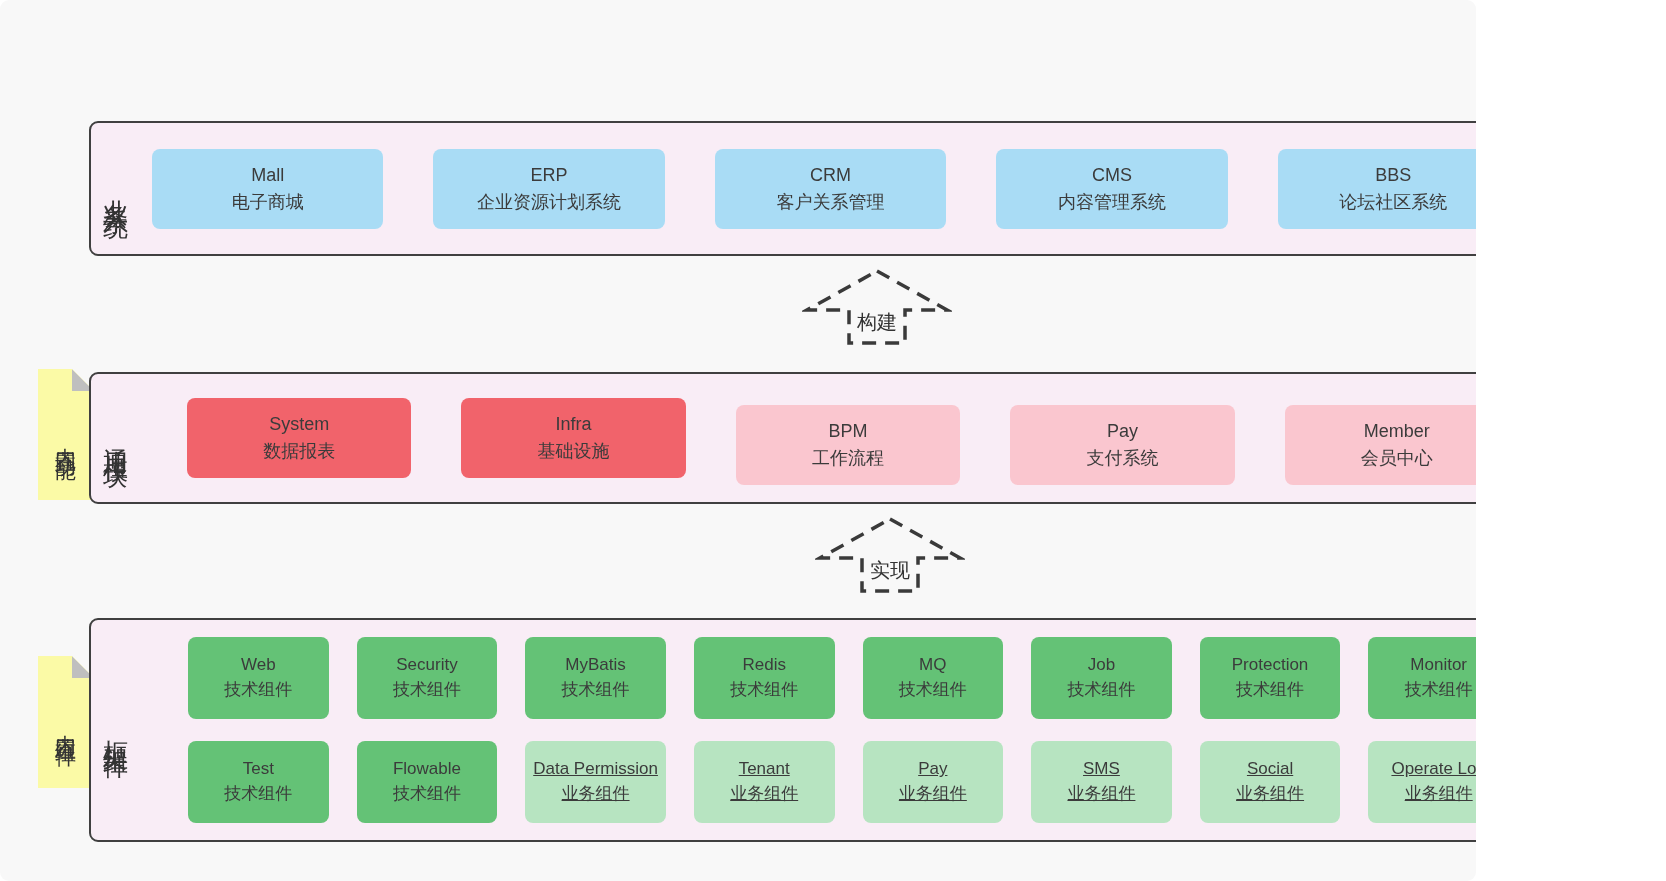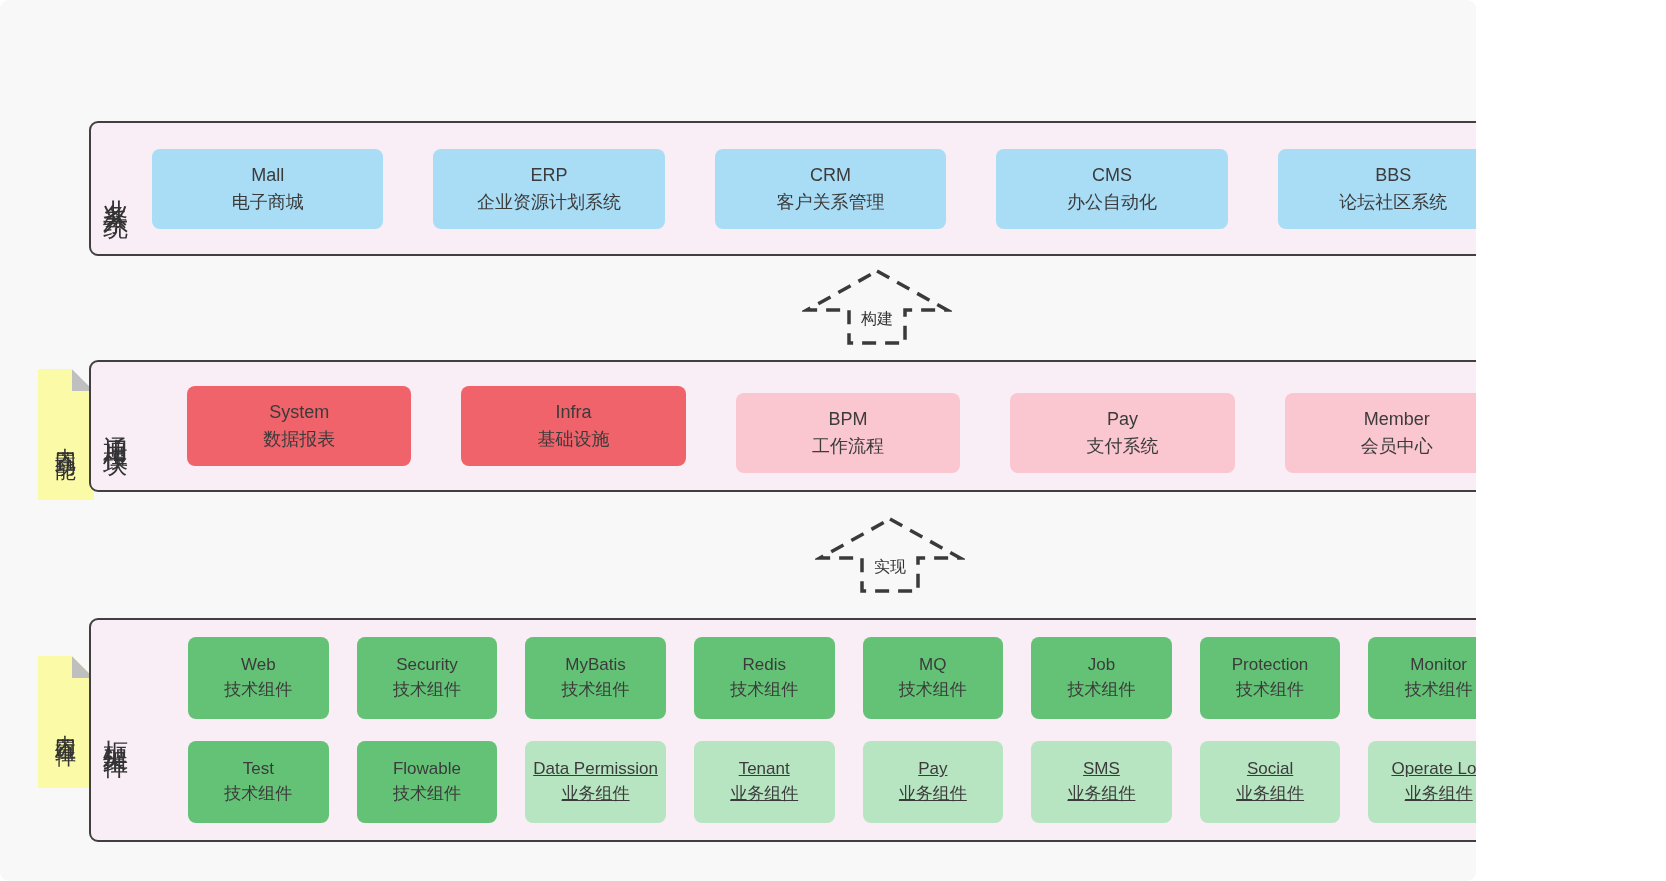--- a/index.html
+++ b/index.html
@@ -17,21 +17,21 @@
     color:var(--text);
     border-radius:9px;
   }
   .layer{
     position:absolute; left:89px; width:1442px; box-sizing:border-box;
     background:var(--layer-bg);
     border:2px solid var(--layer-border); border-radius:9px;
     display:flex; align-items:stretch;
   }
   #layer1{top:121px; height:135px;}
-  #layer2{top:360px; height:132px;gap:35px;}
+  #layer2{top:372px; height:132px;gap:35px;}
   #layer3{top:618px; height:224px;gap:36px;}
   .layer-label{
     writing-mode:vertical-rl; text-orientation:upright;
     font-size:25px; letter-spacing:5px; line-height:1;
     color:#333; align-self:center; margin-left:12px; flex:0 0 auto;
   }
   .boxes{
     flex:1; display:flex; align-items:center; gap:50px;
     padding:0 20px 0 24px;
   }
@@ -54,21 +54,21 @@
   .arrow{position:absolute; width:150px; height:78px;}
   #arrow1{left:802px; top:268px;}
   #arrow2{left:815px; top:516px;}
   .arrow svg path{
     fill:none; stroke:var(--arrow); stroke-width:3.5;
     stroke-dasharray:14 9;
   }
   .arrow-label{
     position:absolute; left:50%; top:41px; transform:translateX(-50%);
     background:var(--page-bg); padding:0 3px;
-    font-size:16px; color:#333; white-space:nowrap;
+    font-size:20px; color:#333; white-space:nowrap;
   }
   .note{
     position:absolute; left:38px; width:56px;
     background:var(--note-yellow);
     clip-path:polygon(0 0, calc(100% - 22px) 0, 100% 22px, 100% 100%, 0 100%);
   }
   #note2{top:369px; height:131px;}
   #note3{top:656px; height:132px;}
   .fold{
     position:absolute; top:0; right:0; width:22px; height:22px;
@@ -97,21 +97,21 @@
       <div class="box blue">
         <div>ERP</div>
         <div>企业资源计划系统</div>
       </div>
       <div class="box blue">
         <div>CRM</div>
         <div>客户关系管理</div>
       </div>
       <div class="box blue">
         <div>CMS</div>
-        <div>办公自动化</div>
+        <div>内容管理系统</div>
       </div>
       <div class="box blue">
         <div>BBS</div>
         <div>论坛社区系统</div>
       </div>
     </div>
   </div>
 
   <div class="arrow" id="arrow1">
     <svg width="150" height="78" viewBox="0 0 150 78">

